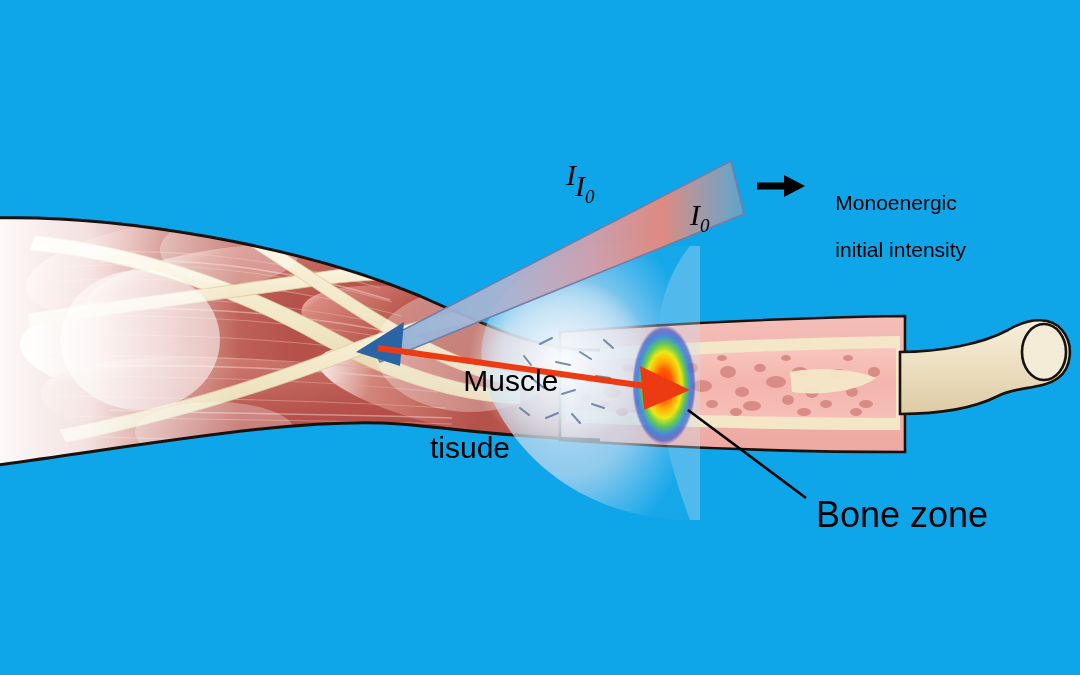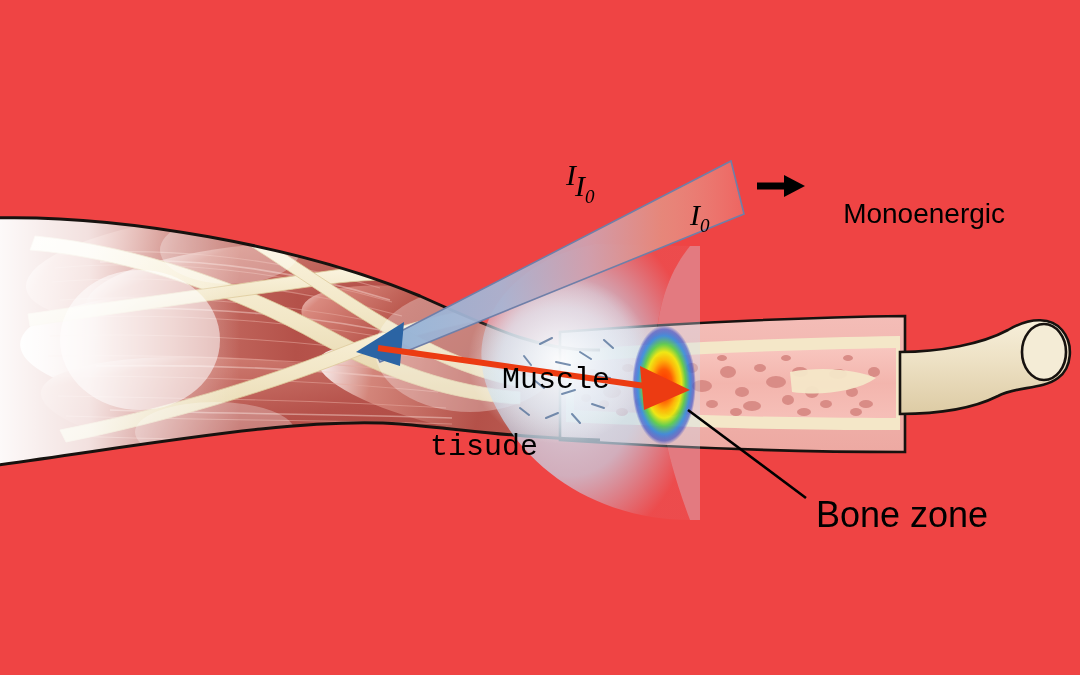--- a/index.html
+++ b/index.html
@@ -1,38 +1,38 @@
 <!DOCTYPE html>
 <html><head>
 <meta charset="utf-8">
 <title>Radiation Attenuation Diagram</title>
 <style>
   html,body{margin:0;padding:0;background:#ffffff;}
   #stage{
     position:relative;
     width:1080px;height:675px;
-    background:#ef4444;
+    background:#0ea5e9;
     overflow:hidden;
     font-family:"Liberation Sans", sans-serif;
   }
   #art{position:absolute;left:0;top:0;width:1080px;height:675px;}
 
   .lbl{position:absolute;color:#000;white-space:pre;line-height:1.12;}
 
   #lbl-mono{
     left:812px; top:167px;
-    font-size:28px; font-family:"Liberation Sans", sans-serif;
+    font-size:21px; font-family:"Liberation Sans", sans-serif;
   }
   #lbl-bone{
     left:816px; top:495px;
     font-size:36px; font-family:"Liberation Sans", sans-serif;
   }
   #lbl-muscle{
     left:430px; top:330px;
-    font-size:30px; font-family:Liberation Mono, monospace;
+    font-size:30px; font-family:Liberation Sans, sans-serif;
   }
   #lbl-muscle .l2{display:block;}
 
   .math{
     position:absolute;
     font-family:"Liberation Serif", serif;
     font-style:italic;
     color:#000;
   }
   #lbl-I-I0{ left:566px; top:158px; font-size:30px; }
@@ -306,20 +306,21 @@
   <div class="math" id="lbl-I-I0">
     <span>I</span><span class="sub"><span>I</span><sub>0</sub></span>
   </div>
 
   <div class="math" id="lbl-I0">
     <span>I</span><sub>0</sub>
   </div>
 
   <div class="lbl" id="lbl-mono">
     <span>Monoenergic</span><br>
+    <span>initial intensity</span>
   </div>
 
   <div class="lbl" id="lbl-muscle">
     <span>Muscle</span>
     <span class="l2">tisude</span>
   </div>
 
   <div class="lbl" id="lbl-bone">Bone zone</div>
 
 </div>

